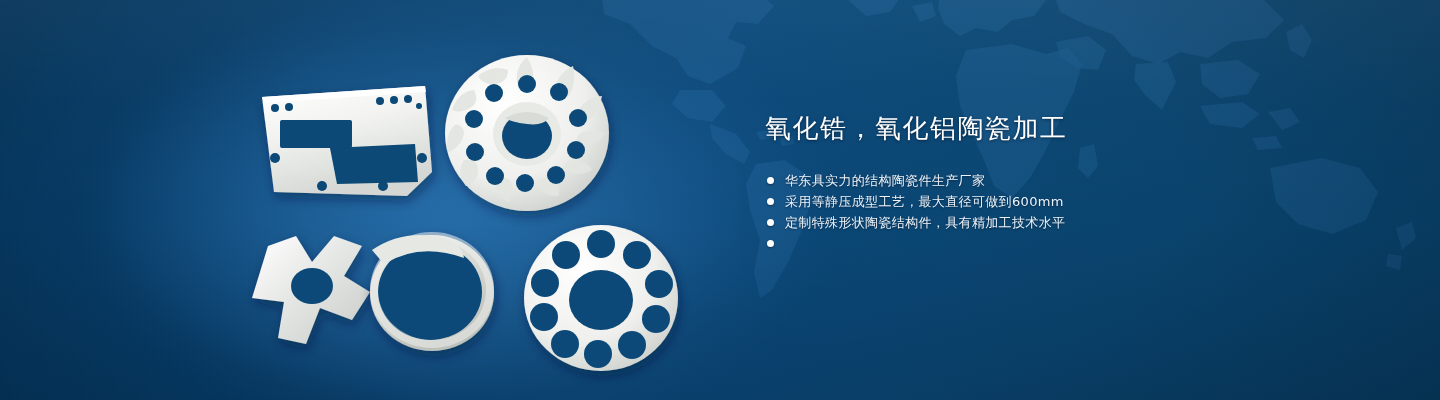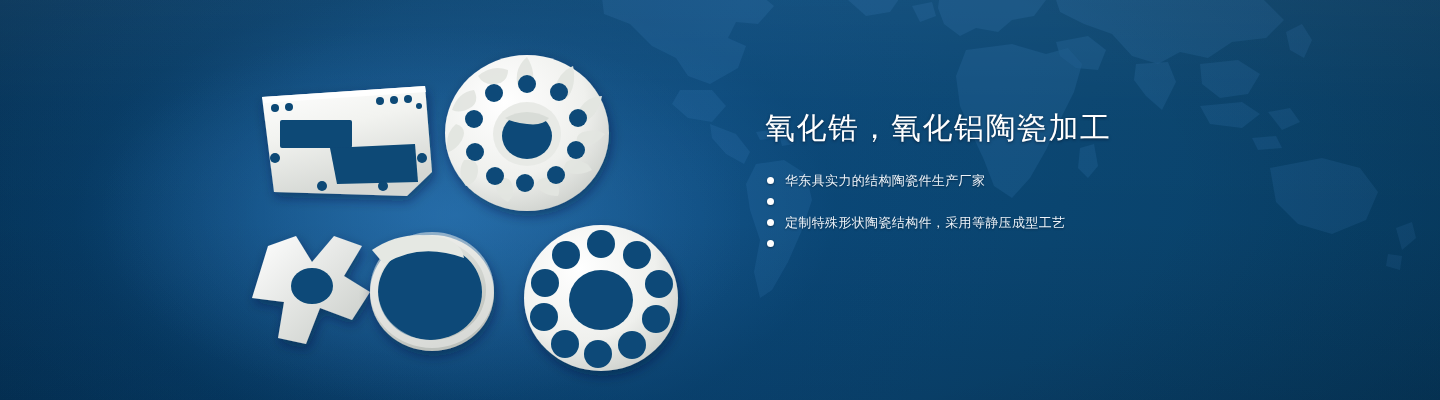--- a/index.html
+++ b/index.html
@@ -75,21 +75,21 @@
 
   
   .copy {
     position: absolute;
     left: 765px;
     top: 108px;
     width: 620px;
   }
   .headline {
     margin: 0;
-    font-size: 30px;
+    font-size: 26px;
     line-height: 40px;
     letter-spacing: 1.5px;
     color: #ffffff;
     font-weight: normal;
     text-shadow: 0 1px 3px rgba(0,10,25,0.55);
     white-space: nowrap;
   }
   .bullets {
     list-style: none;
     margin: 22px 0 0 2px;
@@ -304,24 +304,25 @@
   <div class="copy">
     <h1 class="headline">氧化锆，氧化铝陶瓷加工</h1>
 
     <ul class="bullets">
       <li class="bullet-row">
         <span class="bullet-dot"></span>
         <span class="bullet-text">华东具实力的结构陶瓷件生产厂家</span>
       </li>
       <li class="bullet-row">
         <span class="bullet-dot"></span>
+        <span class="bullet-text">采用等静压成型工艺，最大直径可做到600mm</span>
       </li>
       <li class="bullet-row">
         <span class="bullet-dot"></span>
-        <span class="bullet-text">定制特殊形状陶瓷结构件，采用等静压成型工艺</span>
+        <span class="bullet-text">定制特殊形状陶瓷结构件，具有精加工技术水平</span>
       </li>
       <li class="bullet-row">
         <span class="bullet-dot"></span>
       </li>
     </ul>
   </div>
 
 </div>
 
 </body></html>

